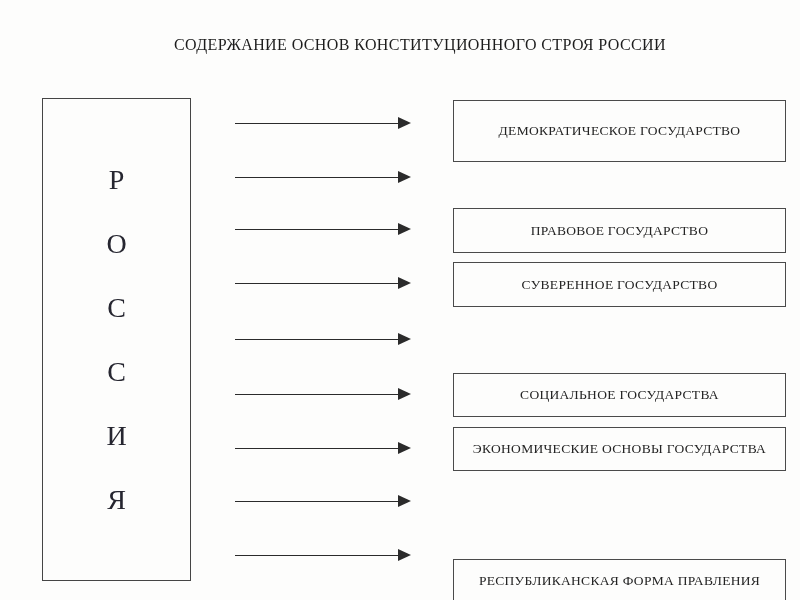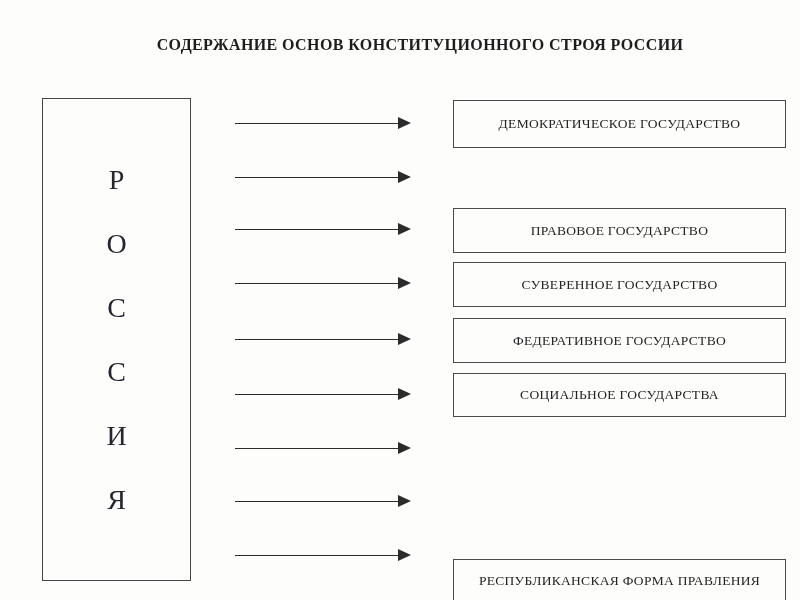--- a/index.html
+++ b/index.html
@@ -16,21 +16,21 @@
     overflow: hidden;
   }
   .title {
     position: absolute;
     top: 36px;
     left: 40px;
     right: 0;
     margin: 0;
     text-align: center;
     font-size: 16px;
-    font-weight: 700;
+    font-weight: 400;
     letter-spacing: 0.4px;
     color: #1d1d1d;
   }
   .root-box {
     position: absolute;
     left: 42px;
     top: 98px;
     width: 149px;
     height: 483px;
     border: 1.5px solid #454545;
@@ -108,32 +108,32 @@
   <div class="arrow" style="top:123px"></div>
   <div class="arrow" style="top:177px"></div>
   <div class="arrow" style="top:229px"></div>
   <div class="arrow" style="top:283px"></div>
   <div class="arrow" style="top:339px"></div>
   <div class="arrow" style="top:394px"></div>
   <div class="arrow" style="top:448px"></div>
   <div class="arrow" style="top:501px"></div>
   <div class="arrow" style="top:555px"></div>
 
-  <div class="concept-box" style="top:100px;height:48px">
+  <div class="concept-box" style="top:100px;height:62px">
     <span class="concept-label">ДЕМОКРАТИЧЕСКОЕ ГОСУДАРСТВО</span>
   </div>
   <div class="concept-box" style="top:262px;height:45px">
     <span class="concept-label">СУВЕРЕННОЕ ГОСУДАРСТВО</span>
   </div>
   <div class="concept-box" style="top:208px;height:45px">
     <span class="concept-label">ПРАВОВОЕ ГОСУДАРСТВО</span>
   </div>
-  <div class="concept-box" style="top:318px;height:45px">
-    <span class="concept-label">ФЕДЕРАТИВНОЕ ГОСУДАРСТВО</span>
-  </div>
   <div class="concept-box" style="top:373px;height:44px">
     <span class="concept-label">СОЦИАЛЬНОЕ ГОСУДАРСТВА</span>
+  </div>
+  <div class="concept-box" style="top:427px;height:44px">
+    <span class="concept-label">ЭКОНОМИЧЕСКИЕ ОСНОВЫ ГОСУДАРСТВА</span>
   </div>
   <div class="concept-box" style="top:559px;height:44px">
     <span class="concept-label">РЕСПУБЛИКАНСКАЯ ФОРМА ПРАВЛЕНИЯ</span>
   </div>
 
 </div>
 
 </body></html>

